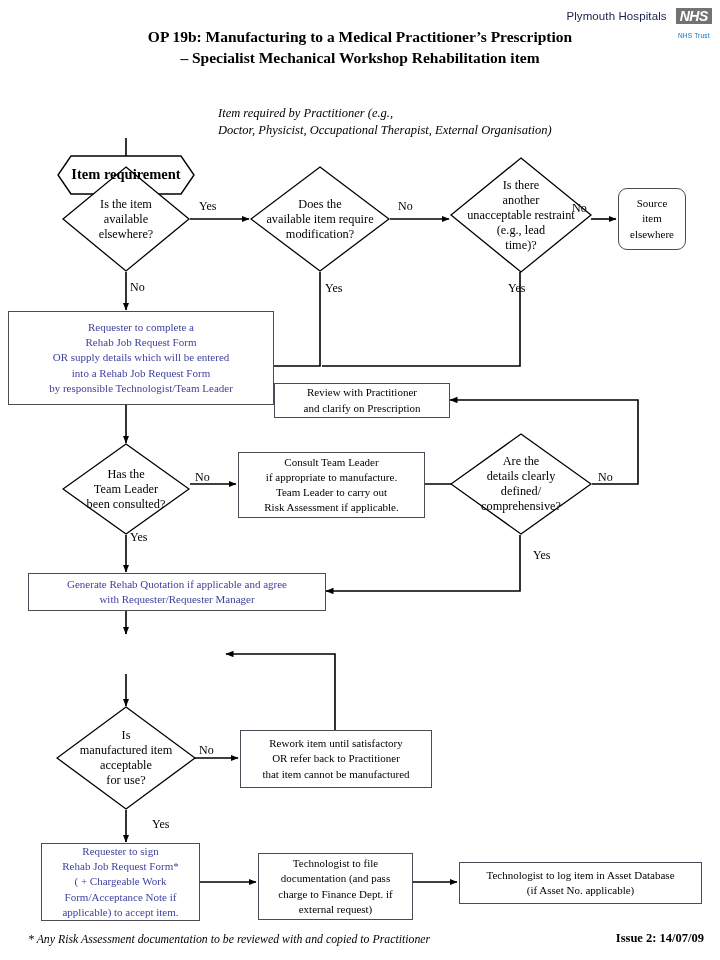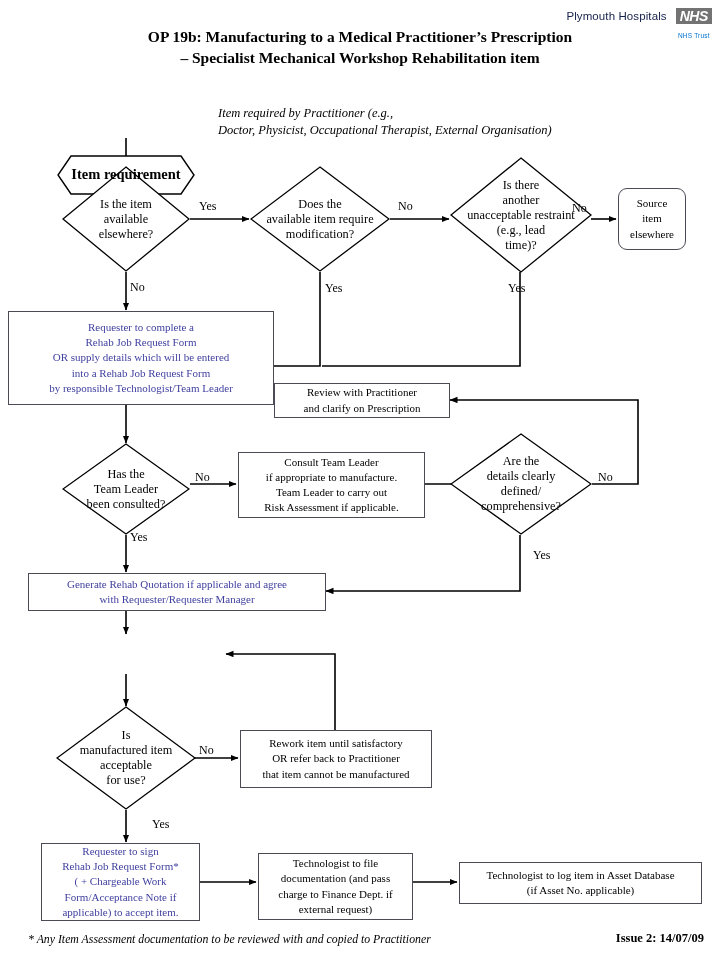--- a/index.html
+++ b/index.html
@@ -309,16 +309,16 @@
   <div class="edge-label" style="left:325px; top:282px;">Yes</div>
   <div class="edge-label" style="left:572px; top:202px;">No</div>
   <div class="edge-label" style="left:508px; top:282px;">Yes</div>
   <div class="edge-label" style="left:195px; top:471px;">No</div>
   <div class="edge-label" style="left:130px; top:531px;">Yes</div>
   <div class="edge-label" style="left:598px; top:471px;">No</div>
   <div class="edge-label" style="left:533px; top:549px;">Yes</div>
   <div class="edge-label" style="left:199px; top:744px;">No</div>
   <div class="edge-label" style="left:152px; top:818px;">Yes</div>
 
-  <div class="footnote" style="left:28px; top:932px;">* Any Item Assessment documentation to be reviewed with and copied to Practitioner</div>
+  <div class="footnote" style="left:28px; top:932px;">* Any Risk Assessment documentation to be reviewed with and copied to Practitioner</div>
   <div class="issue" style="right:16px; top:931px;">Issue 2: 14/07/09</div>
 
 </div>
 
 </body></html>

